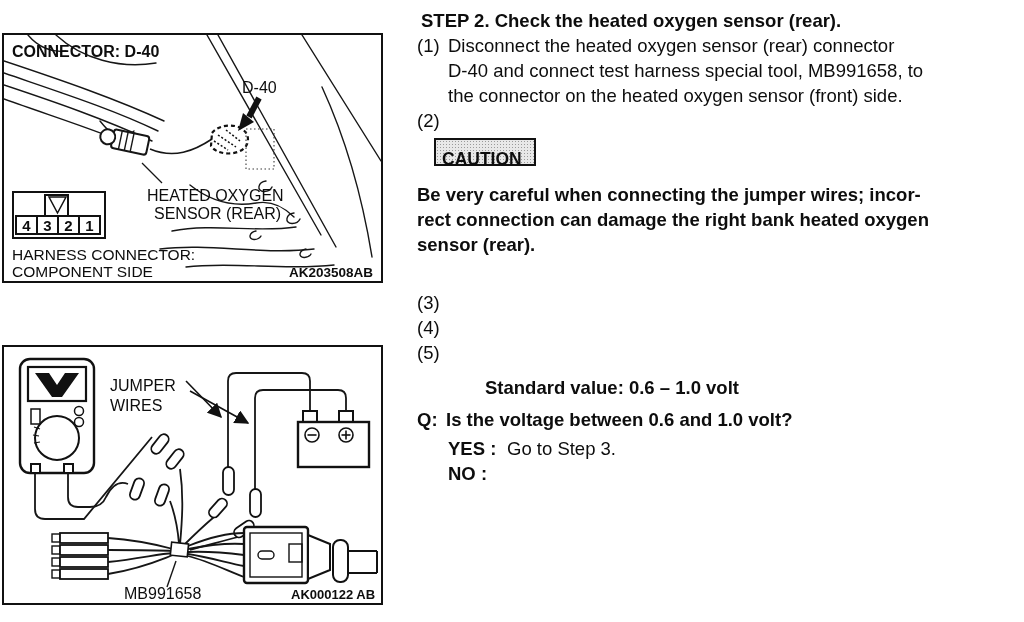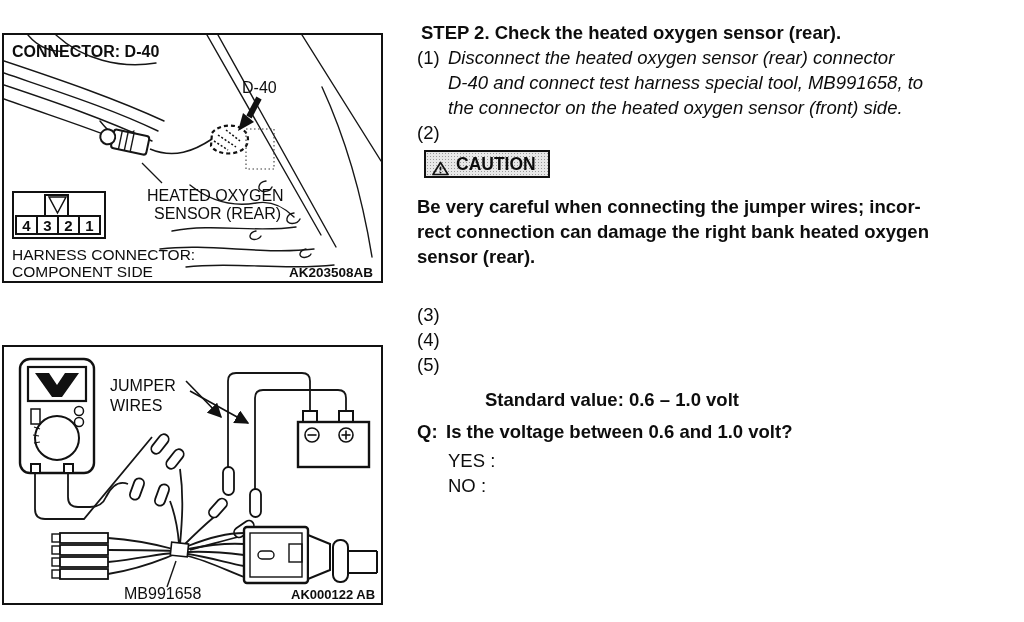--- a/index.html
+++ b/index.html
@@ -15,41 +15,42 @@
   .fig-top    { left:2px; top:33px;  width:377px; height:246px; }
   .fig-bottom { left:2px; top:297px; width:377px; height:256px;margin-top:48px; }
   .fig svg { position:absolute; left:0; top:0; display:block; }
   .fig svg text { font-family:"Liberation Sans", sans-serif; fill:#0d0d0d; }
 
   
   .text-col {
     position:absolute; left:417px; top:0; width:604px;
     font-size:18.5px; line-height:25px; color:#0d0d0d;
   }
-  .step-title { font-weight:bold; padding-top:20px; margin-left:4px; }
+  .step-title { font-weight:bold; padding-top:8px; margin-left:4px; }
   .item { display:flex; }
   .item .num { flex:none; width:31px; }
-  .item .itext { white-space:pre-line;font-style:italic; }
+  .item .itext { white-space:pre-line; }
   .caution-box {
-    margin-top:5px; margin-left:7px;
+    margin-top:5px; margin-left:17px;
     display:flex; align-items:flex-end; gap:7px;
     width:fit-content; height:24px; padding:0 12px 0 6px;
     border:2px solid #111; font-weight:bold; font-size:17.5px; line-height:24px;
     background-color:#e8e8e8;
     background-image:radial-gradient(#9a9a9a 0.8px, transparent 0.9px);
     background-size:3px 3px;
+    flex-direction:column;
   }
   .caution-text { margin-top:16px; font-weight:bold; white-space:pre-line; }
   .group2 { margin-top:33px; }
   .std-value { margin:10px 0 0 68px; font-weight:bold; }
   .q-row { display:flex; margin-top:7px; font-weight:bold; }
   .q-row .qlabel { flex:none; width:29px; }
   .answer { display:flex; margin-left:31px; }
   .answer.first { margin-top:4px; }
-  .answer .alabel { flex:none; width:59px; font-weight:normal; }
+  .answer .alabel { flex:none; width:59px; font-weight:bold; }
   .answer .atext { white-space:pre-line; }
 </style>
 </head>
 <body>
 
 <div class="page">
 
   <div class="fig fig-top">
     <svg width="377" height="246" viewBox="0 0 377 246">
 
@@ -268,19 +269,20 @@
 
     <div class="std-value">Standard value: 0.6 – 1.0 volt</div>
 
     <div class="q-row">
       <span class="qlabel">Q:</span>
       <span class="qtext">Is the voltage between 0.6 and 1.0 volt?</span>
     </div>
 
     <div class="answer first">
       <span class="alabel">YES :</span>
+      <span class="atext">Go to Step 3.</span>
     </div>
     <div class="answer">
       <span class="alabel">NO :</span>
     </div>
   </div>
 
 </div>
 
 </body></html>

